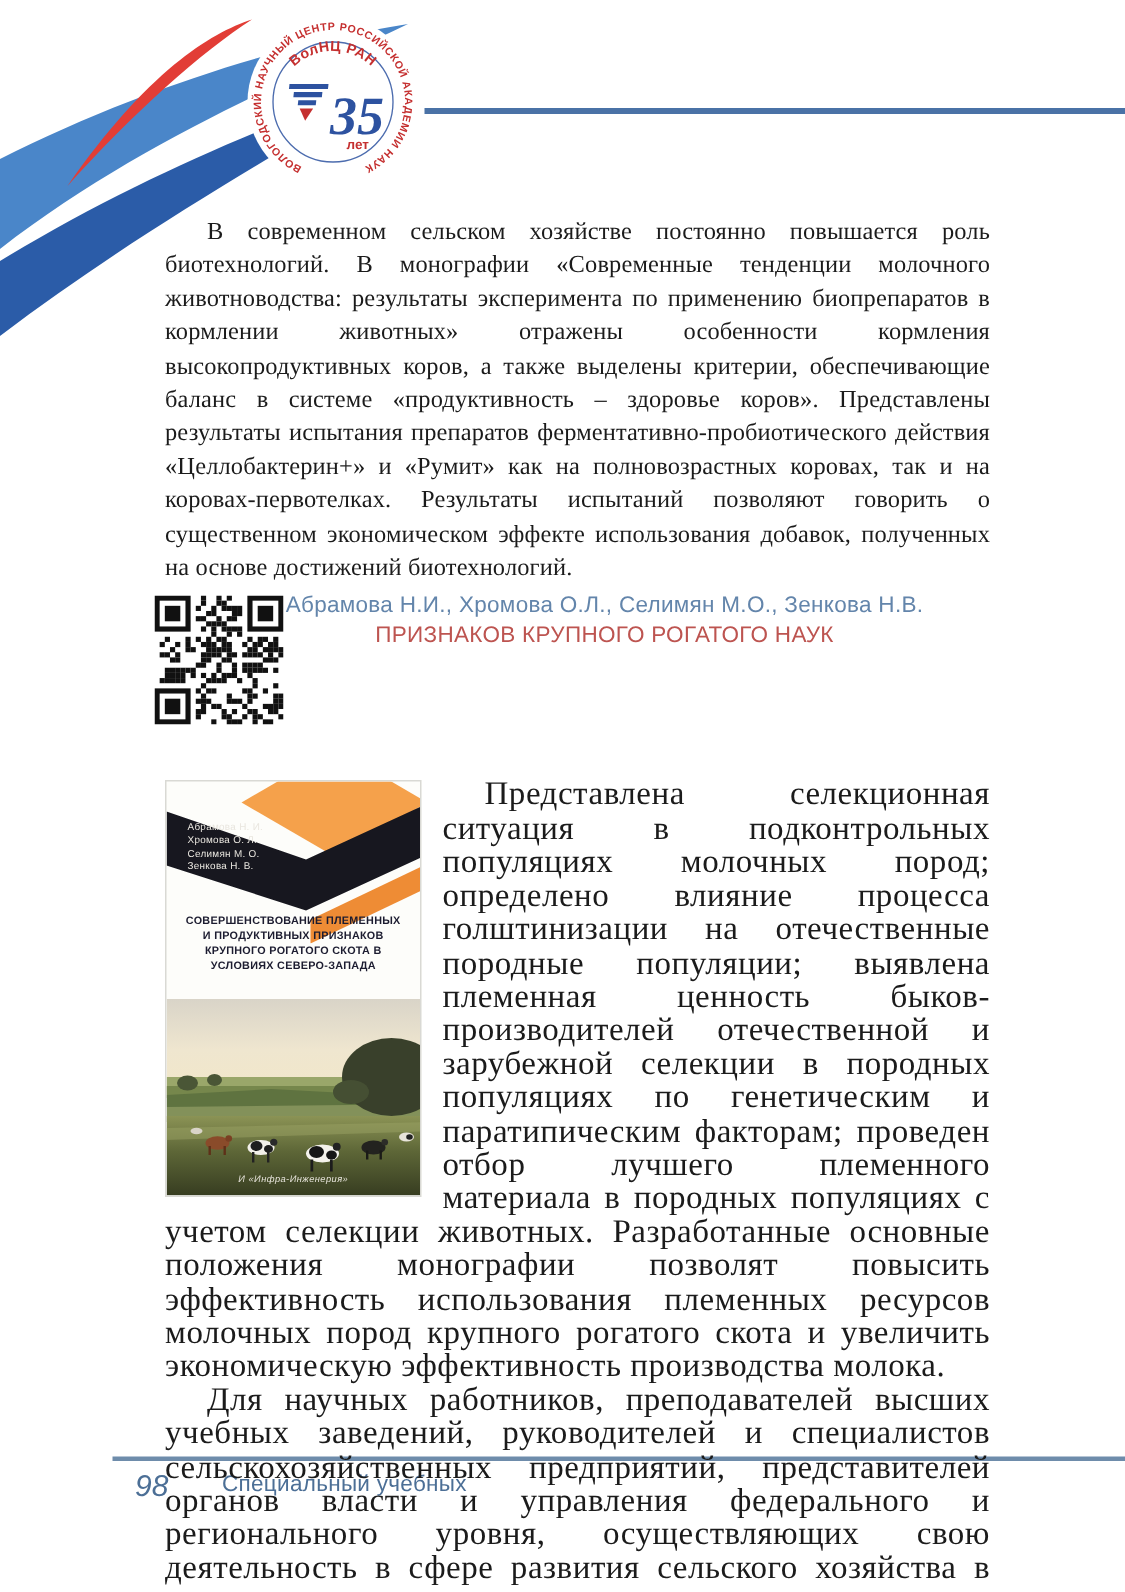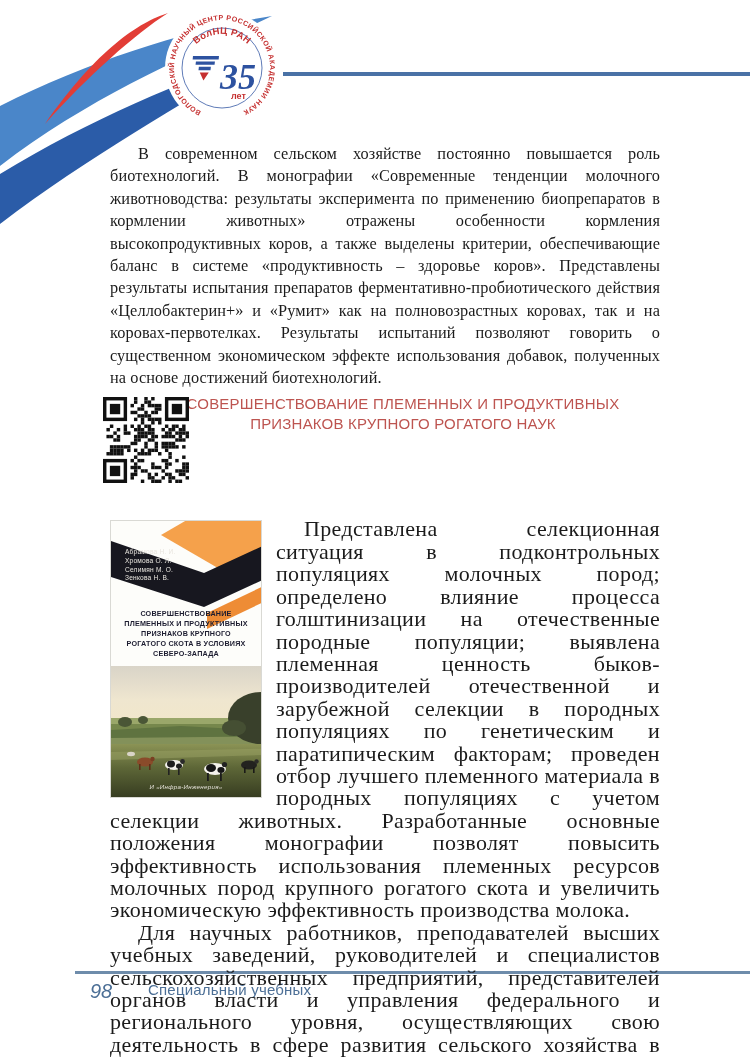--- a/index.html
+++ b/index.html
@@ -58,21 +58,21 @@
   .cite-text{
     padding-left:36px;text-align:center;font-family:"Liberation Sans",sans-serif;
     font-size:15px;line-height:19.4px;letter-spacing:.2px;
   }
   .cite-authors{color:var(--citation_blue);}
   .cite-title{color:var(--citation_red);}
   .cite-imprint{color:var(--citation_blue);}
   
   .annotation{margin-top:21px;}
   .cover{
-    float:left;width:152px;height:278px;margin:2px 14px 4px 0;
+    float:left;width:171px;height:278px;margin:2px 14px 4px 0;
     background:#fdfdfa;border:1px solid #d9d9d4;position:relative;overflow:hidden;
   }
   .cover-art{position:absolute;left:0;top:0;width:180px;height:108px;}
   .cover-art .dk{fill:var(--cover_dark);}
   .cover-art .or1{fill:var(--cover_orange);}
   .cover-art .or2{fill:var(--cover_orange2);}
   .cover-authors{
     position:absolute;left:14px;top:27px;color:#e9e6df;
     font-family:"Liberation Sans",sans-serif;font-size:6.6px;line-height:8.6px;
     letter-spacing:.2px;
@@ -336,21 +336,21 @@
             <rect x="3.44" y="3.44" width="17.2" height="17.2" fill="#fff"></rect>
             <rect x="6.88" y="6.88" width="10.32" height="10.32" fill="#111"></rect>
             <rect x="61.92" y="0" width="24.08" height="24.08" fill="#111"></rect>
             <rect x="65.36" y="3.44" width="17.2" height="17.2" fill="#fff"></rect>
             <rect x="68.8" y="6.88" width="10.32" height="10.32" fill="#111"></rect>
             <rect x="0" y="61.92" width="24.08" height="24.08" fill="#111"></rect>
             <rect x="3.44" y="65.36" width="17.2" height="17.2" fill="#fff"></rect>
             <rect x="6.88" y="68.8" width="10.32" height="10.32" fill="#111"></rect>
           </svg></div>
       <div class="cite-text">
-        <div class="cite-title">СОВЕРШЕНСТВОВАНИЕ ПЛЕМЕННЫХ И ПРОДУКТИВНЫХ</div>
+        <div class="cite-authors">Абрамова Н.И., Хромова О.Л., Селимян М.О., Зенкова Н.В.</div>
         <div class="cite-title">ПРИЗНАКОВ КРУПНОГО РОГАТОГО НАУК</div>
       </div>
     </div>
 
     <div class="annotation">
 
       <div class="cover">
         <svg class="cover-art" viewBox="0 0 180 108" aria-hidden="true">
           <polygon class="or1" points="112,-22 174,14 112,50 50,14"></polygon>
           <polygon class="dk" points="0,20 93,52 180,12 180,46 93,86 0,56"></polygon>

